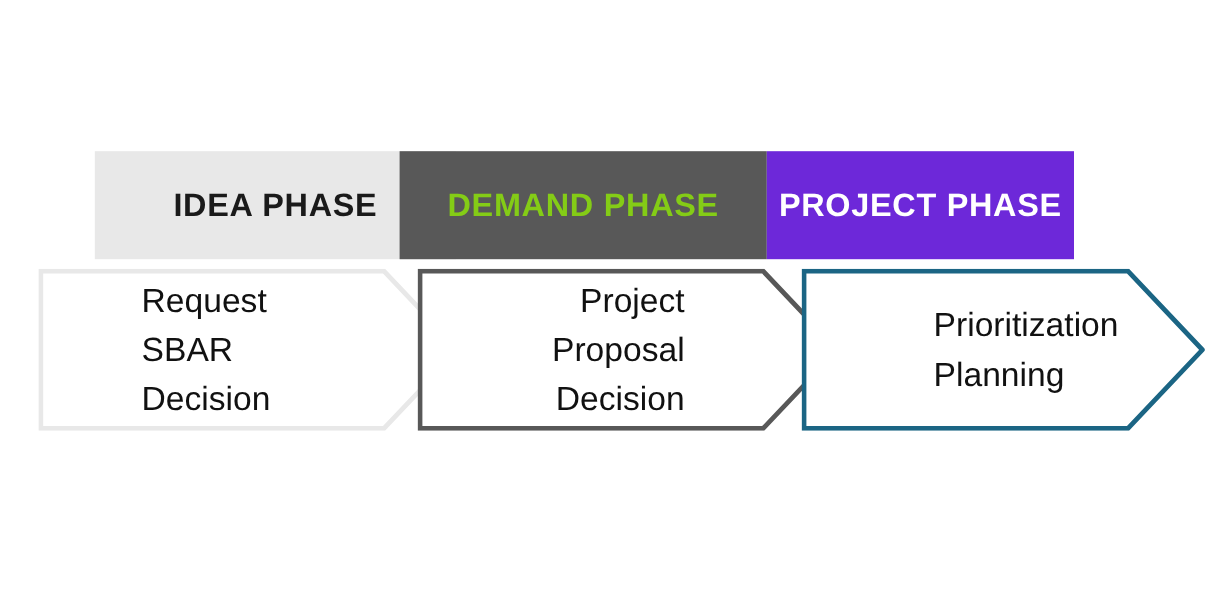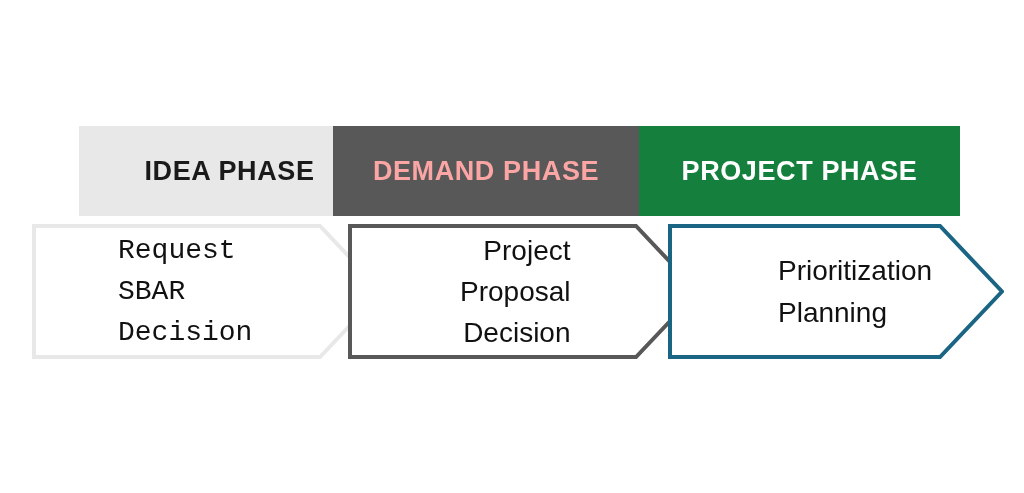--- a/index.html
+++ b/index.html
@@ -43,24 +43,24 @@
   .header-cell .htext {
     font-weight: bold;
     font-size: 27px;
     letter-spacing: 0.6px;
     line-height: 1;
     white-space: nowrap;
   }
 
   .h-idea   { left: 0px;   width: 301px; background: #e8e8e8; margin-left: 47px; }
   .h-demand { left: 301px; width: 306px; background: #585858; }
-  .h-project{ left: 607px; width: 321px; background: #15803d; }
+  .h-project{ left: 607px; width: 256px; background: #6d28d9; }
 
   .h-idea .htext    { color: #1a1a1a; }
-  .h-demand .htext  { color: #fca5a5; }
+  .h-demand .htext  { color: #84cc16; }
   .h-project .htext { color: #ffffff; }
 
   
   .chev-row {
     position: absolute;
     left: 32px;
     top: 224px;
     width: 960px;
     height: 135px;
   }
@@ -81,21 +81,21 @@
     height: 135px;
     display: flex;
     flex-direction: column;
     justify-content: center;
     font-size: 28px;
     line-height: 1.47;
     color: #111111;
     white-space: pre-line;
   }
 
-  .c-idea    { left: 0px;   width: 352px; font-family: Liberation Mono, monospace; }
+  .c-idea    { left: 0px;   width: 352px; }
   .c-demand  { left: 316px; width: 352px; text-align: right; }
   .c-project { left: 624px; width: 336px; margin-left: 12px; }
 
   .c-idea .ctext    { left: 86px; }
   .c-demand .ctext  { left: 112px; }
   .c-project .ctext { left: 110px; }
 </style>
 </head>
 <body>
 

